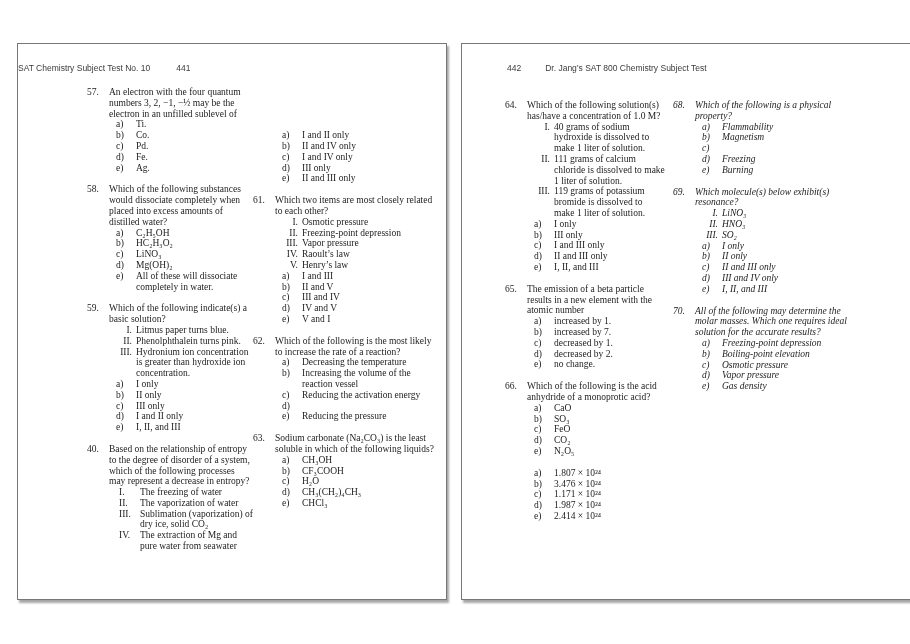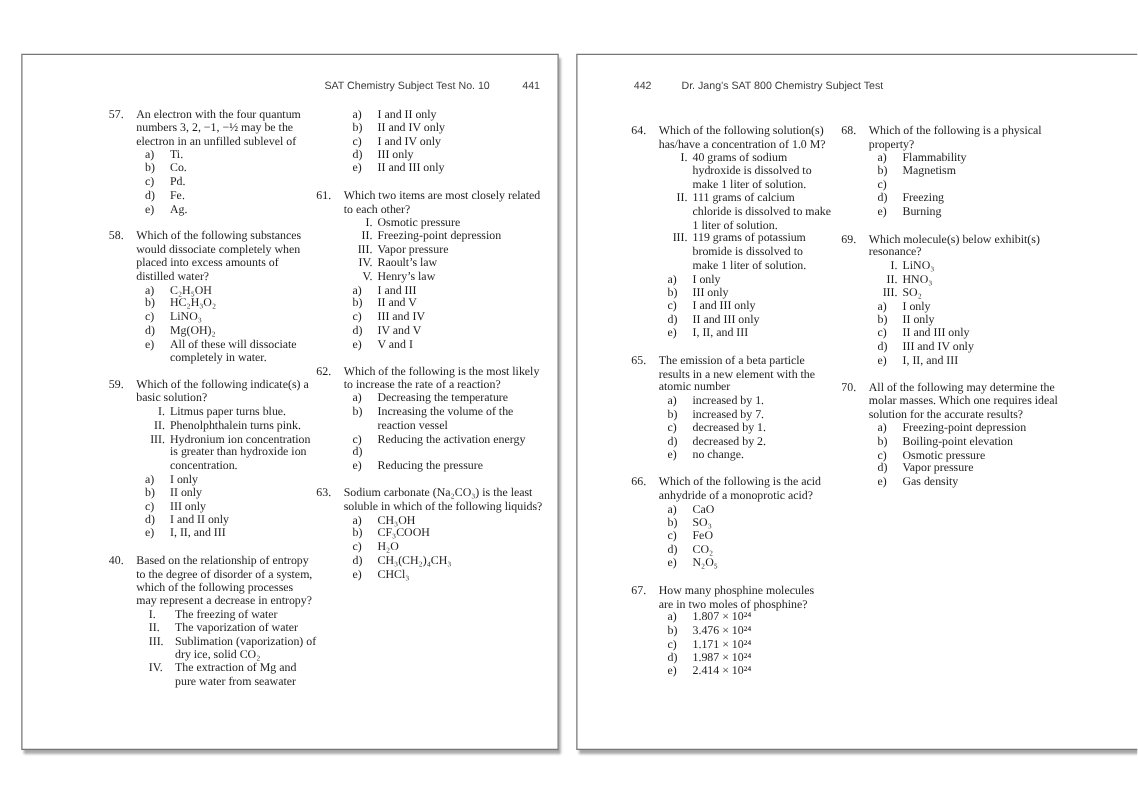--- a/index.html
+++ b/index.html
@@ -32,34 +32,34 @@
   #page-2 { left: 461px; width: 484px; }
 
   .page-header {
     font-family: "Liberation Sans", "DejaVu Sans", sans-serif;
     font-size: 8.5px;
     color: #3b3b3b;
     display: flex;
     margin-top: 19px;
     line-height: 11px;
   }
-  #page-1 .page-header { justify-content: flex-end; padding-right: 14px; }
+  #page-1 .page-header { padding-right: 14px; }
   #page-1 .page-header .hdr-title { order: 1; }
   #page-1 .page-header .hdr-num   { order: 2; margin-left: 26px; }
   #page-2 .page-header { justify-content: flex-start; padding-left: 45px; }
   #page-2 .page-header .hdr-num   { order: 1; }
   #page-2 .page-header .hdr-title { order: 2; margin-left: 24px; }
 
   .cols { display: flex; margin-top: 13px; }
-  #page-1 .cols { padding-left: 69px; }
+  #page-1 .cols { padding-left: 69px; align-items: center; }
   #page-2 .cols { padding-left: 43px; margin-top: 26px; }
   #page-1 .col-0 { width: 166px; flex: none; }
   #page-1 .col-1 { width: 181px; flex: none; margin-left: 0px; }
   #page-2 .col-0 { width: 160px; flex: none; }
-  #page-2 .col-1 { width: 178px; flex: none; margin-left: 8px; }
+  #page-2 .col-1 { width: 178px; flex: none; margin-left: 8px; font-style: italic; }
 
   .question { margin-bottom: 11px; font-size: 9.5px; line-height: 10.8px; }
   .q-head { display: flex; }
   .q-num  { flex: 0 0 22px; }
   .q-stem { flex: 1; }
 
   .opt { display: flex; padding-left: 29px; }
   .opt .o-letter { flex: 0 0 15px; margin-right: 5px; }
   .opt .o-text   { flex: 1; }
 
@@ -409,24 +409,20 @@
             <div class="opt">
               <span class="o-letter">d)</span>
               <span class="o-text">CO₂</span>
             </div>
             <div class="opt">
               <span class="o-letter">e)</span>
               <span class="o-text">N₂O₅</span>
             </div>
           </div>
           <div class="question">
-            <div class="q-head">
-              <span class="q-num">67.</span>
-              <span class="q-stem">How many phosphine molecules are in two moles of phosphine?</span>
-            </div>
             <div class="opt">
               <span class="o-letter">a)</span>
               <span class="o-text">1.807 × 10²⁴</span>
             </div>
             <div class="opt">
               <span class="o-letter">b)</span>
               <span class="o-text">3.476 × 10²⁴</span>
             </div>
             <div class="opt">
               <span class="o-letter">c)</span>

